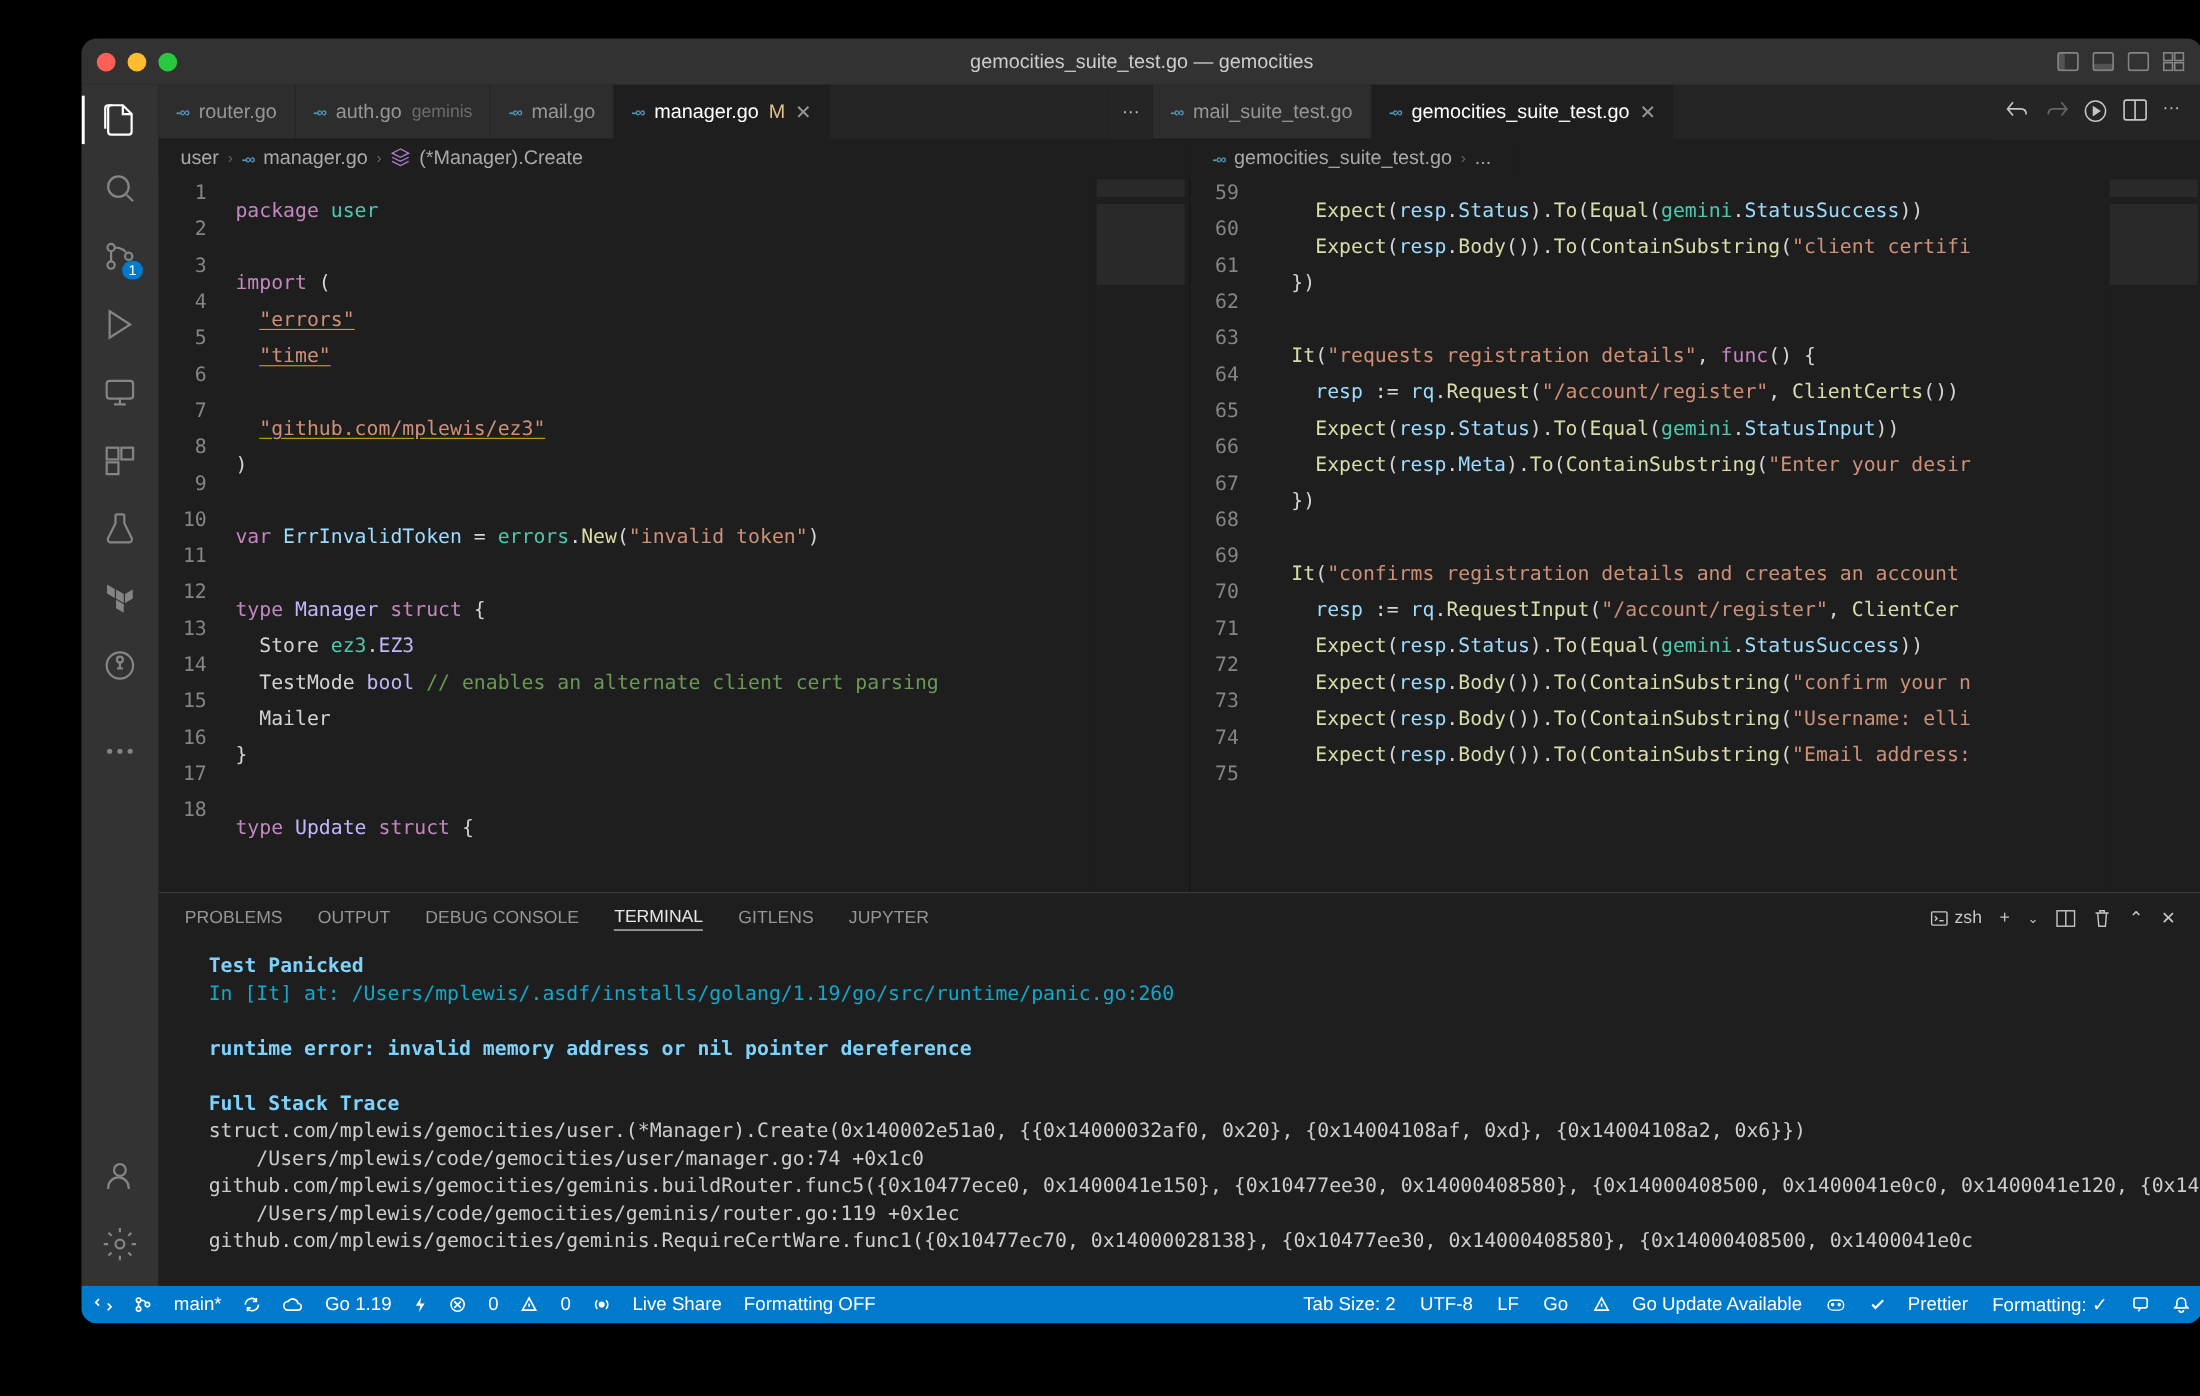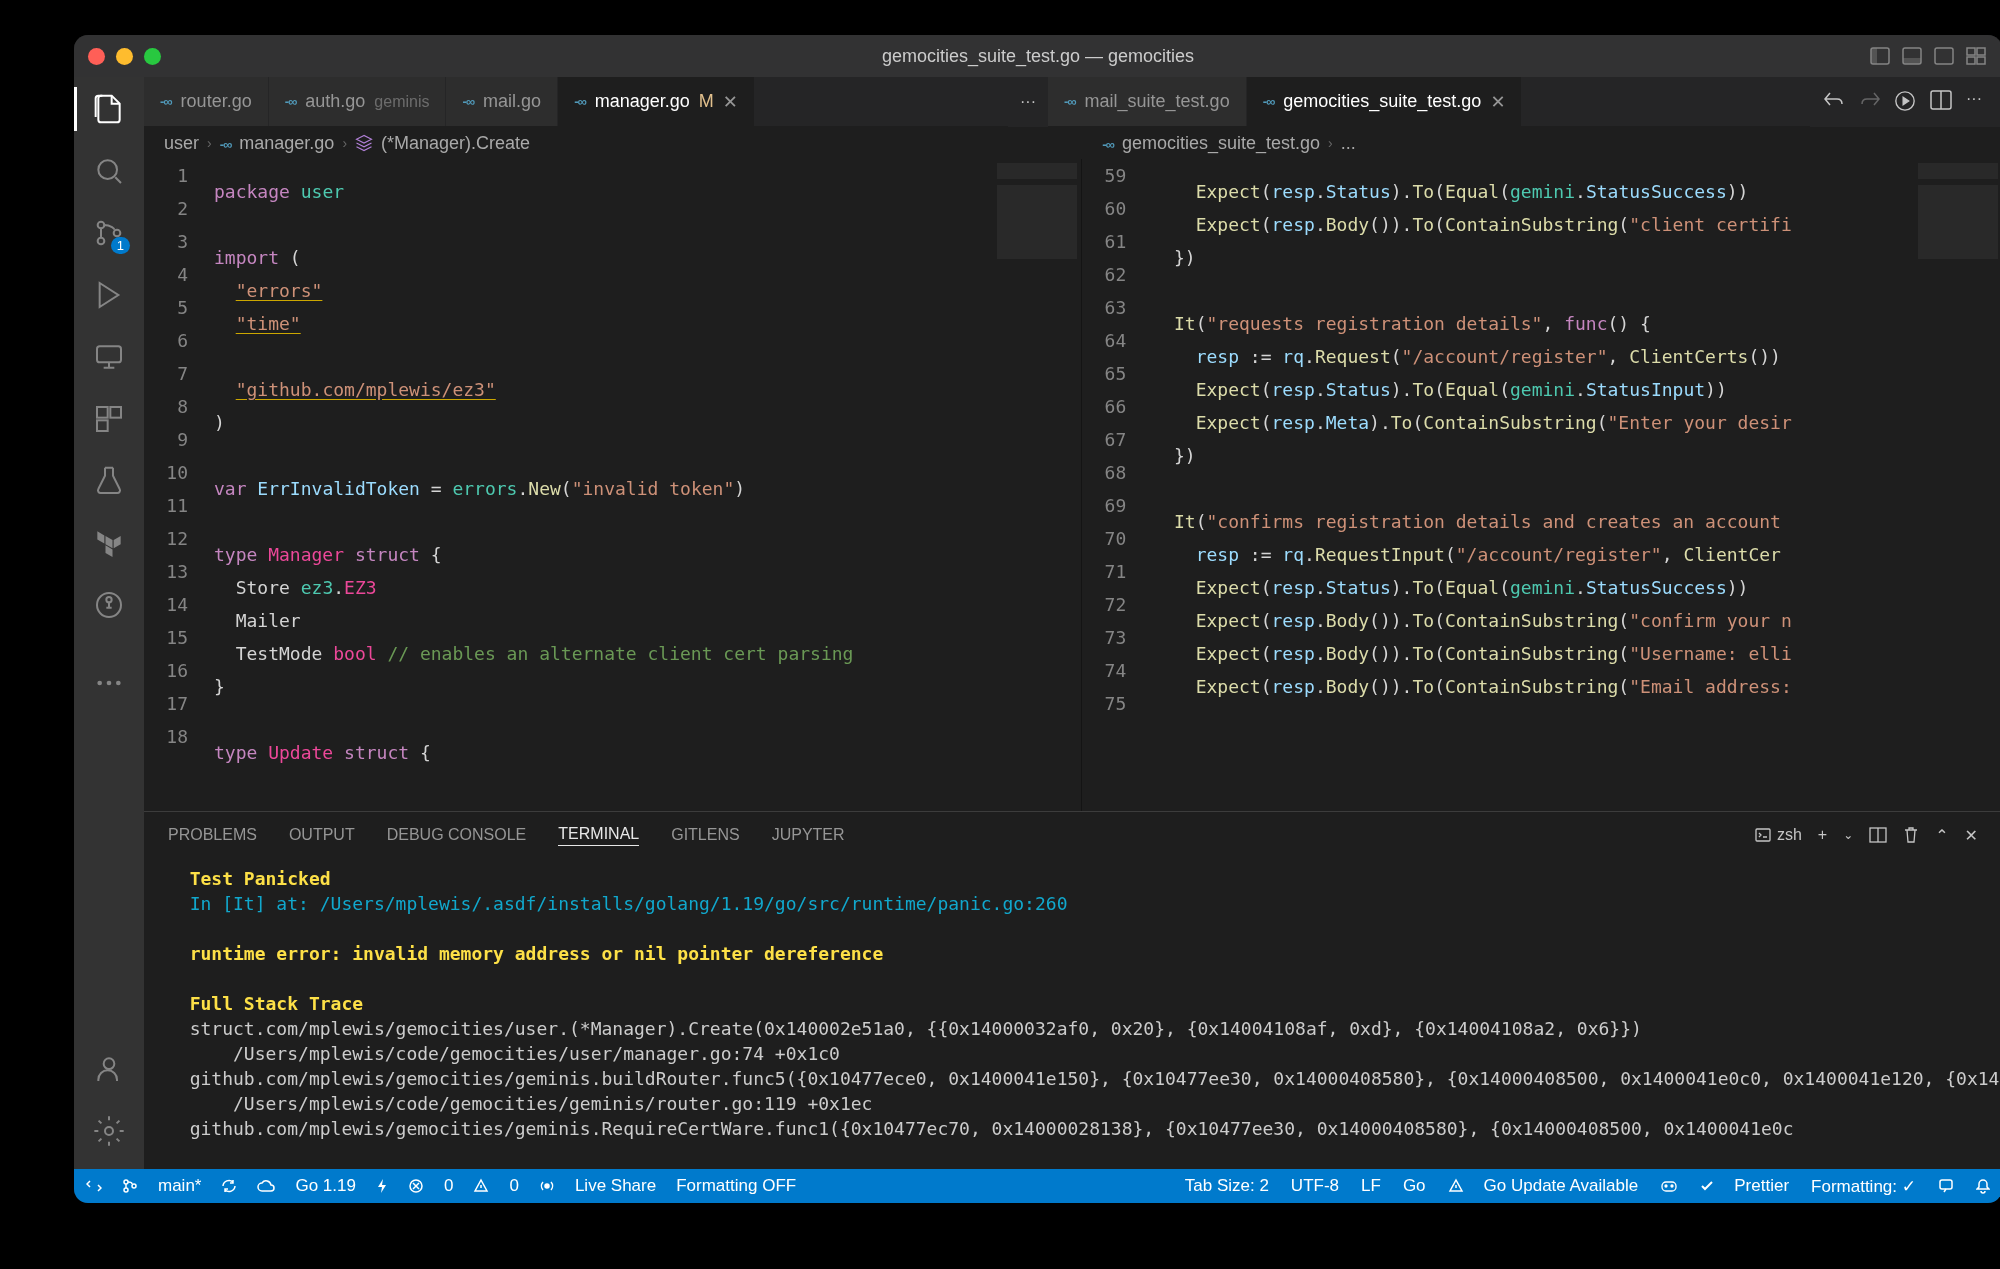--- a/index.html
+++ b/index.html
@@ -44,33 +44,33 @@
 .gutter .ln { height: 33px; line-height: 33px; }
 .code { flex: 1; overflow: hidden; margin-top: 16px; }
 .code .line { height: 33px; line-height: 33px; white-space: pre; }
 .minimap { width: 88px; background: #1e1e1e; opacity:0.4; }
 .minimap-inner{ margin:4px; height:160px; background:linear-gradient(#3a3a3a 10%, transparent 10%, transparent 14%, #3a3a3a 14%, #3a3a3a 60%, transparent 60%);}
 .tok-kw { color: #c586c0; }
 .tok-pkg { color: #4ec9b0; }
 .tok-str { color: #ce9178; }
 .tok-fn { color: #dcdcaa; }
 .tok-var { color: #9cdcfe; }
-.tok-type { color: #ec4899; }
+.tok-type { color: #c4b5fd; }
 .tok-comment { color: #6a9955; }
 .tok-op { color: #d4d4d4; }
 .tok-default { color: #d4d4d4; }
 .underline{ text-decoration-line: underline; text-decoration-style: solid; text-decoration-color: #cca700; text-underline-offset: 3px; }
 .panel { height: 358px; background: #1e1e1e; border-top: 1px solid #3c3c3c; display: flex; flex-direction: column; }
 .panel-tabs { height: 46px; display: flex; align-items: center; padding: 0 24px; gap: 32px; color: #969696; font-size: 16px; }
 .panel-tabs .pt { padding-bottom: 0; }
 .panel-tabs .pt.active { color: #e7e7e7; border-bottom: 1px solid #e7e7e7; padding-bottom: 2px; }
 .panel-tabs .right { margin-left: auto; display: flex; gap: 16px; color: #c5c5c5; align-items: center; }
 .terminal { flex: 1; padding: 8px 24px; font-family: "Menlo", monospace; font-size: 18px; color: #cccccc; overflow: hidden; }
 .terminal .tline { height: 25px; line-height: 25px; white-space: pre; }
-.term-red { color: #fde047; font-weight: bold;}
+.term-red { color: #7dd3fc; font-weight: bold;}
 .term-cyan { color: #11a8cd; }
 .statusbar { height: 34px; background: #007acc; color: #fff; display: flex; align-items: center; font-size: 17px; padding: 0 12px; gap: 20px; }
 .statusbar .sb-item { display: flex; align-items: center; gap: 20px; }
 .statusbar .sb-right { margin-left: auto; display: flex; gap: 22px; align-items: center;}
 svg { display: block; }
 .ellipsis-btn{ display:flex; align-items:center; padding:0 12px; color:#c5c5c5; background:#252526;}
 </style>
 </head>
 <body>
 
@@ -303,22 +303,22 @@
               <div class="line"><span class="tok-default">  </span><span class="tok-str underline">"errors"</span></div>
               <div class="line"><span class="tok-default">  </span><span class="tok-str underline">"time"</span></div>
               <div class="line"></div>
               <div class="line"><span class="tok-default">  </span><span class="tok-str underline">"github.com/mplewis/ez3"</span></div>
               <div class="line"><span class="tok-op">)</span></div>
               <div class="line"></div>
               <div class="line"><span class="tok-kw">var </span><span class="tok-var">ErrInvalidToken</span><span class="tok-op"> = </span><span class="tok-pkg">errors</span><span class="tok-op">.</span><span class="tok-fn">New</span><span class="tok-op">(</span><span class="tok-str">"invalid token"</span><span class="tok-op">)</span></div>
               <div class="line"></div>
               <div class="line"><span class="tok-kw">type </span><span class="tok-type">Manager</span><span class="tok-kw"> struct </span><span class="tok-op">{</span></div>
               <div class="line"><span class="tok-default">  Store </span><span class="tok-pkg">ez3</span><span class="tok-op">.</span><span class="tok-type">EZ3</span></div>
+              <div class="line"><span class="tok-default">  TestMode </span><span class="tok-type">bool</span><span class="tok-comment"> // enables an alternate client cert parsing</span></div>
               <div class="line"><span class="tok-default">  Mailer</span></div>
-              <div class="line"><span class="tok-default">  TestMode </span><span class="tok-type">bool</span><span class="tok-comment"> // enables an alternate client cert parsing</span></div>
               <div class="line"><span class="tok-op">}</span></div>
               <div class="line"></div>
               <div class="line"><span class="tok-kw">type </span><span class="tok-type">Update</span><span class="tok-kw"> struct </span><span class="tok-op">{</span></div>
             </div>
           <div class="minimap">
               <div class="minimap-inner"></div>
             </div>
         </div>
         <div class="editor">
           <div class="gutter" id="gutter-right">

